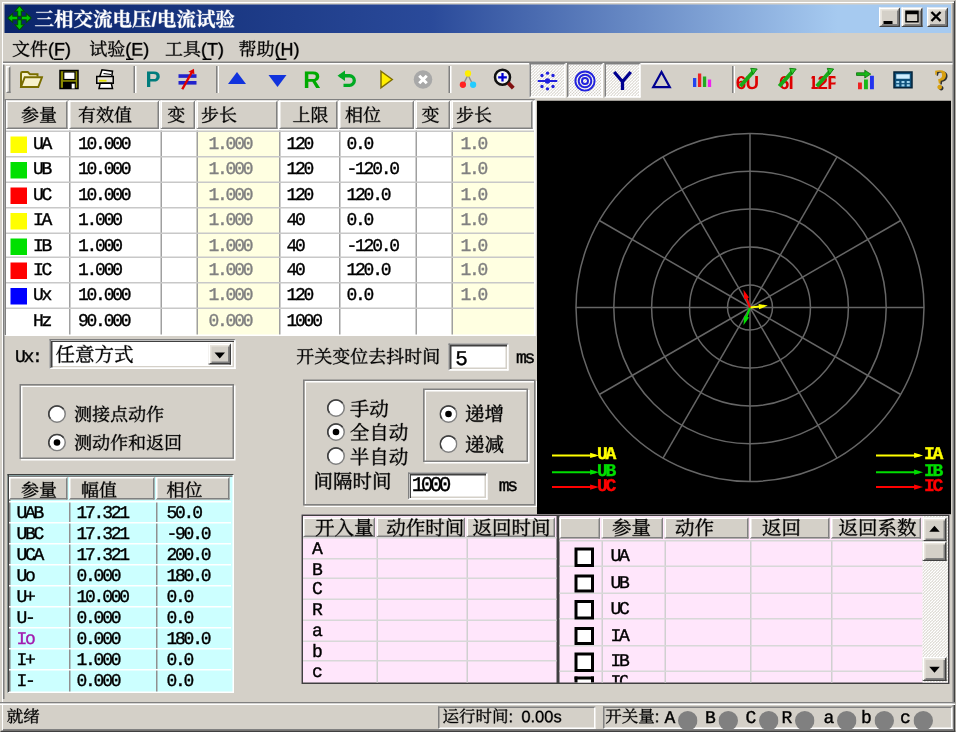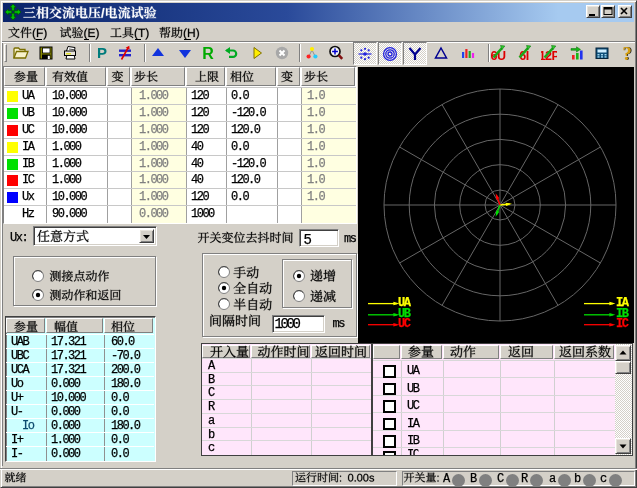--- a/index.html
+++ b/index.html
@@ -339,37 +339,37 @@
 <div style="position:absolute;left:6px;top:348px;width:148px;height:1px;background:#fff;"></div>
 <div style="position:absolute;left:6px;top:362px;width:148px;height:1px;background:#fff;"></div>
 <div style="position:absolute;left:6px;top:376px;width:148px;height:1px;background:#fff;"></div>
 <div style="position:absolute;left:6px;top:390px;width:148px;height:1px;background:#fff;"></div>
 <div style="position:absolute;left:6px;top:404px;width:148px;height:1px;background:#fff;"></div>
 <div style="position:absolute;left:6px;top:418px;width:148px;height:1px;background:#fff;"></div>
 <div style="position:absolute;left:6px;top:432px;width:148px;height:1px;background:#fff;"></div>
 <div style="position:absolute;left:6px;top:446px;width:148px;height:1px;background:#fff;"></div>
 <span style="position:absolute;left:11px;top:336px;font:12px 'Liberation Mono';letter-spacing:-1.5px;color:#000;line-height:13px;white-space:pre;-webkit-text-stroke:0.25px currentColor;">UAB</span>
 <span style="position:absolute;left:51px;top:336px;font:12px 'Liberation Mono';letter-spacing:-1.5px;color:#000;line-height:13px;white-space:pre;-webkit-text-stroke:0.25px currentColor;">17.321</span>
-<span style="position:absolute;left:111px;top:336px;font:12px 'Liberation Mono';letter-spacing:-1.5px;color:#000;line-height:13px;white-space:pre;-webkit-text-stroke:0.25px currentColor;">60.0</span>
+<span style="position:absolute;left:111px;top:336px;font:12px 'Liberation Mono';letter-spacing:-1.5px;color:#000;line-height:13px;white-space:pre;-webkit-text-stroke:0.25px currentColor;">50.0</span>
 <span style="position:absolute;left:11px;top:350px;font:12px 'Liberation Mono';letter-spacing:-1.5px;color:#000;line-height:13px;white-space:pre;-webkit-text-stroke:0.25px currentColor;">UBC</span>
 <span style="position:absolute;left:51px;top:350px;font:12px 'Liberation Mono';letter-spacing:-1.5px;color:#000;line-height:13px;white-space:pre;-webkit-text-stroke:0.25px currentColor;">17.321</span>
-<span style="position:absolute;left:111px;top:350px;font:12px 'Liberation Mono';letter-spacing:-1.5px;color:#000;line-height:13px;white-space:pre;-webkit-text-stroke:0.25px currentColor;">-70.0</span>
+<span style="position:absolute;left:111px;top:350px;font:12px 'Liberation Mono';letter-spacing:-1.5px;color:#000;line-height:13px;white-space:pre;-webkit-text-stroke:0.25px currentColor;">-90.0</span>
 <span style="position:absolute;left:11px;top:364px;font:12px 'Liberation Mono';letter-spacing:-1.5px;color:#000;line-height:13px;white-space:pre;-webkit-text-stroke:0.25px currentColor;">UCA</span>
 <span style="position:absolute;left:51px;top:364px;font:12px 'Liberation Mono';letter-spacing:-1.5px;color:#000;line-height:13px;white-space:pre;-webkit-text-stroke:0.25px currentColor;">17.321</span>
 <span style="position:absolute;left:111px;top:364px;font:12px 'Liberation Mono';letter-spacing:-1.5px;color:#000;line-height:13px;white-space:pre;-webkit-text-stroke:0.25px currentColor;">200.0</span>
 <span style="position:absolute;left:11px;top:378px;font:12px 'Liberation Mono';letter-spacing:-1.5px;color:#000;line-height:13px;white-space:pre;-webkit-text-stroke:0.25px currentColor;">Uo</span>
 <span style="position:absolute;left:51px;top:378px;font:12px 'Liberation Mono';letter-spacing:-1.5px;color:#000;line-height:13px;white-space:pre;-webkit-text-stroke:0.25px currentColor;">0.000</span>
 <span style="position:absolute;left:111px;top:378px;font:12px 'Liberation Mono';letter-spacing:-1.5px;color:#000;line-height:13px;white-space:pre;-webkit-text-stroke:0.25px currentColor;">180.0</span>
 <span style="position:absolute;left:11px;top:392px;font:12px 'Liberation Mono';letter-spacing:-1.5px;color:#000;line-height:13px;white-space:pre;-webkit-text-stroke:0.25px currentColor;">U+</span>
 <span style="position:absolute;left:51px;top:392px;font:12px 'Liberation Mono';letter-spacing:-1.5px;color:#000;line-height:13px;white-space:pre;-webkit-text-stroke:0.25px currentColor;">10.000</span>
 <span style="position:absolute;left:111px;top:392px;font:12px 'Liberation Mono';letter-spacing:-1.5px;color:#000;line-height:13px;white-space:pre;-webkit-text-stroke:0.25px currentColor;">0.0</span>
 <span style="position:absolute;left:11px;top:406px;font:12px 'Liberation Mono';letter-spacing:-1.5px;color:#000;line-height:13px;white-space:pre;-webkit-text-stroke:0.25px currentColor;">U-</span>
 <span style="position:absolute;left:51px;top:406px;font:12px 'Liberation Mono';letter-spacing:-1.5px;color:#000;line-height:13px;white-space:pre;-webkit-text-stroke:0.25px currentColor;">0.000</span>
 <span style="position:absolute;left:111px;top:406px;font:12px 'Liberation Mono';letter-spacing:-1.5px;color:#000;line-height:13px;white-space:pre;-webkit-text-stroke:0.25px currentColor;">0.0</span>
-<span style="position:absolute;left:22px;top:420px;font:12px 'Liberation Mono';letter-spacing:-1.5px;color:#0c4a6e;line-height:13px;white-space:pre;-webkit-text-stroke:0.25px currentColor;">Io</span>
+<span style="position:absolute;left:11px;top:420px;font:12px 'Liberation Mono';letter-spacing:-1.5px;color:#a21caf;line-height:13px;white-space:pre;-webkit-text-stroke:0.25px currentColor;">Io</span>
 <span style="position:absolute;left:51px;top:420px;font:12px 'Liberation Mono';letter-spacing:-1.5px;color:#000;line-height:13px;white-space:pre;-webkit-text-stroke:0.25px currentColor;">0.000</span>
 <span style="position:absolute;left:111px;top:420px;font:12px 'Liberation Mono';letter-spacing:-1.5px;color:#000;line-height:13px;white-space:pre;-webkit-text-stroke:0.25px currentColor;">180.0</span>
 <span style="position:absolute;left:11px;top:434px;font:12px 'Liberation Mono';letter-spacing:-1.5px;color:#000;line-height:13px;white-space:pre;-webkit-text-stroke:0.25px currentColor;">I+</span>
 <span style="position:absolute;left:51px;top:434px;font:12px 'Liberation Mono';letter-spacing:-1.5px;color:#000;line-height:13px;white-space:pre;-webkit-text-stroke:0.25px currentColor;">1.000</span>
 <span style="position:absolute;left:111px;top:434px;font:12px 'Liberation Mono';letter-spacing:-1.5px;color:#000;line-height:13px;white-space:pre;-webkit-text-stroke:0.25px currentColor;">0.0</span>
 <span style="position:absolute;left:11px;top:448px;font:12px 'Liberation Mono';letter-spacing:-1.5px;color:#000;line-height:13px;white-space:pre;-webkit-text-stroke:0.25px currentColor;">I-</span>
 <span style="position:absolute;left:51px;top:448px;font:12px 'Liberation Mono';letter-spacing:-1.5px;color:#000;line-height:13px;white-space:pre;-webkit-text-stroke:0.25px currentColor;">0.000</span>
 <span style="position:absolute;left:111px;top:448px;font:12px 'Liberation Mono';letter-spacing:-1.5px;color:#000;line-height:13px;white-space:pre;-webkit-text-stroke:0.25px currentColor;">0.0</span>
 <div style="position:absolute;left:201px;top:343px;width:171px;height:113px;background:#ffe6fb;border:1px solid #404040;"></div>
 <div style="position:absolute;left:202px;top:345px;width:48px;height:13px;background:#d4d0c8;border:1px solid;border-color:#fff #808080 #808080 #fff;"></div>

